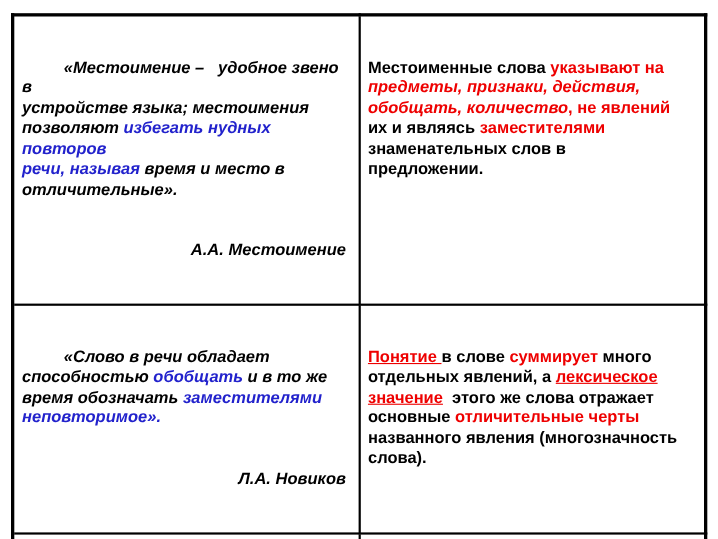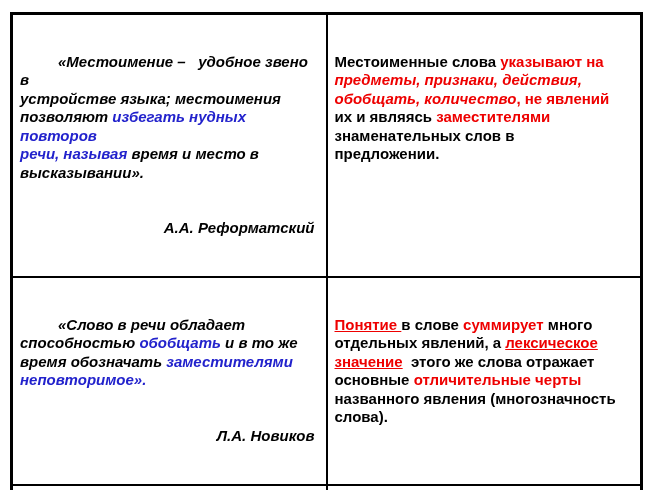--- a/index.html
+++ b/index.html
@@ -59,22 +59,22 @@
 
 <div class="slide">
   <table class="quotes">
     <colgroup>
       <col style="width:315px">
       <col style="width:315px">
     </colgroup>
     <tbody>
       <tr style="height:114px;">
         <td class="quote-cell">
-          <div class="quote"><span>«Местоимение –   удобное звено в</span><br><span>устройстве языка; местоимения</span><br><span>позволяют </span><span class="c-blue">избегать нудных повторов</span><br><span class="c-blue">речи, называя</span><span> время и место в</span><br><span>высказывании».</span></div>
-          <div class="author">А.А. Реформатский</div>
+          <div class="quote"><span>«Местоимение –   удобное звено в</span><br><span>устройстве языка; местоимения</span><br><span>позволяют </span><span class="c-blue">избегать нудных повторов</span><br><span class="c-blue">речи, называя</span><span> время и место в</span><br><span>отличительные».</span></div>
+          <div class="author">А.А. Местоимение</div>
         </td>
         <td class="expl-cell">
           <div class="expl"><span>Местоименные слова </span><span class="c-red">указывают на</span><br><span class="c-red i">предметы, признаки, действия,</span><br><span class="c-red i">обобщать, количество</span><span class="c-red">, не явлений</span><br><span>их и являясь </span><span class="c-red">заместителями</span><br><span>знаменательных слов в</span><br><span>предложении.</span></div>
         </td>
       </tr>
       <tr style="height:110px;">
         <td class="quote-cell">
           <div class="quote"><span>«Слово в речи обладает</span><br><span>способностью </span><span class="c-blue">обобщать</span><span> и в то же</span><br><span>время обозначать </span><span class="c-blue">заместителями</span><br><span class="c-blue">неповторимое».</span></div>
           <div class="author">Л.А. Новиков</div>
         </td>

